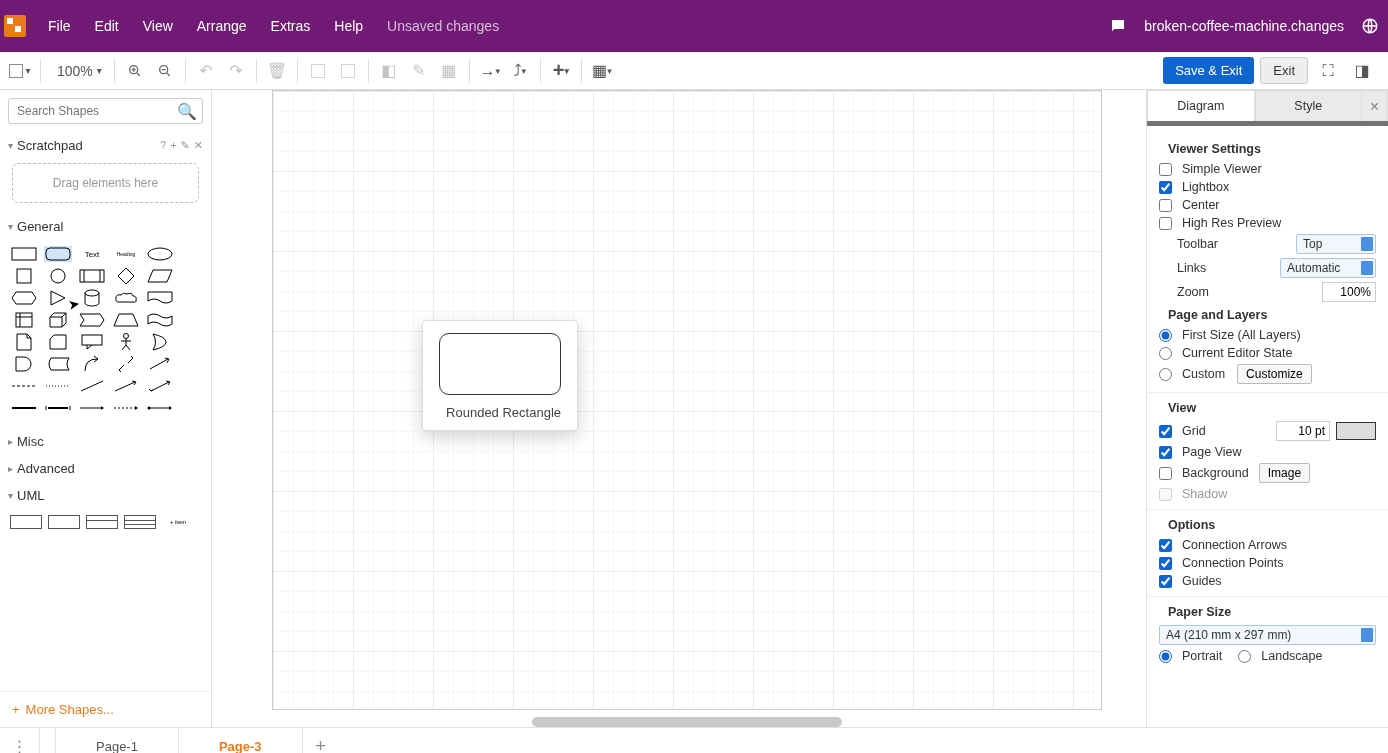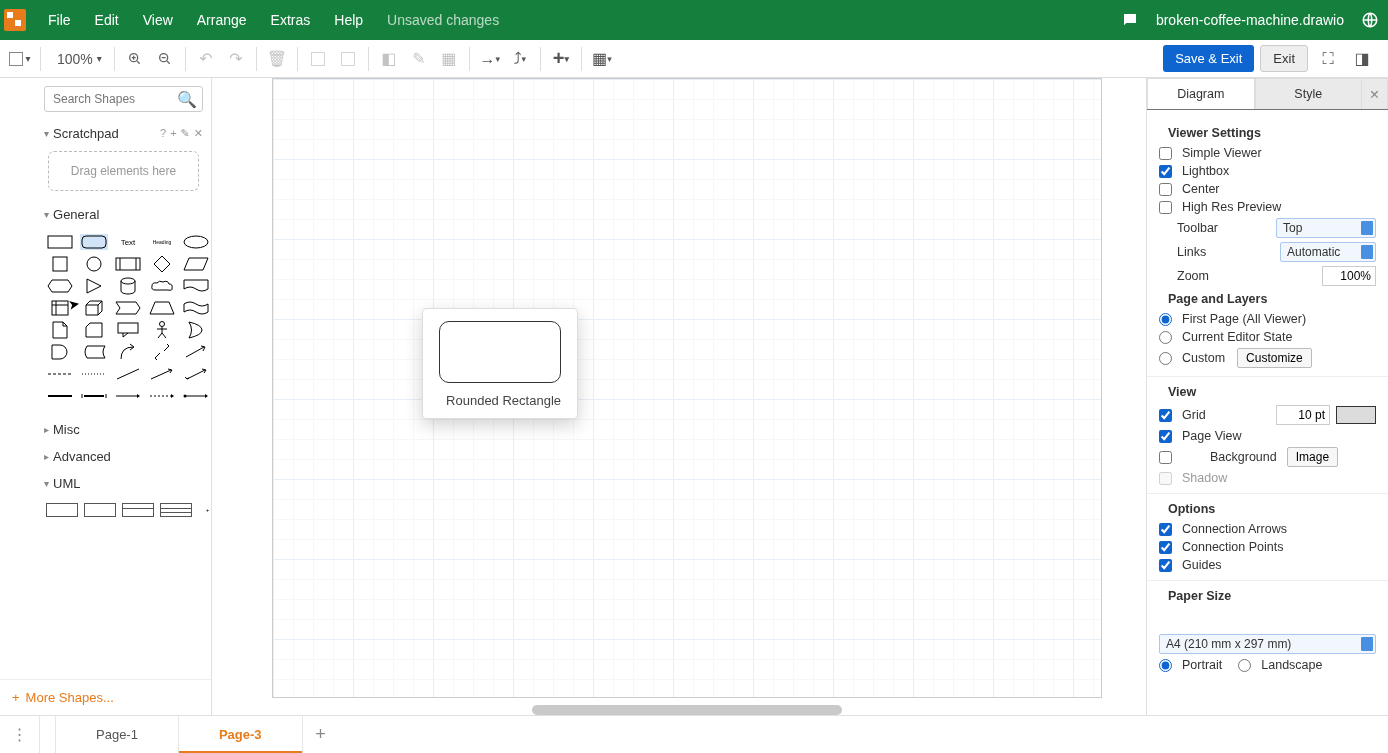--- a/index.html
+++ b/index.html
@@ -1,19 +1,19 @@
 <!DOCTYPE html>
 <html><head>
 <meta charset="utf-8">
 <style>
 * { box-sizing: border-box; margin: 0; padding: 0; font-family: -apple-system, BlinkMacSystemFont, "Segoe UI", Helvetica, Arial, sans-serif; }
 html, body { width: 1388px; height: 753px; overflow: hidden; background: #fff; }
 
 
-.menubar { height: 40px; background: #15803d; display: flex; align-items: center; color: #fff; font-size: 14px; }
+.menubar { height: 52px; background: #701a75; display: flex; align-items: center; color: #fff; font-size: 14px; }
 .menubar .logo { width: 22px; height: 22px; margin: 0 10px 0 4px; background: #e87b1b; border-radius: 2px; position:relative;}
 .menubar .logo:before{content:"";position:absolute;left:3px;top:3px;width:6px;height:6px;background:#fff;}
 .menubar .logo:after{content:"";position:absolute;left:11px;top:11px;width:6px;height:6px;background:#fff;}
 .menubar .menu-item { padding: 0 12px; height: 100%; display:flex; align-items:center; cursor: pointer; }
 .menubar .status { padding: 0 12px; opacity: 0.7; }
 .menubar .spacer { flex: 1; }
 .menubar .filename { padding: 0 8px; }
 .menubar .right-icon { width: 28px; height: 28px; display:flex;align-items:center;justify-content:center; margin: 0 4px; cursor:pointer;}
 
 
@@ -25,21 +25,21 @@
 .toolbar .right { margin-left: auto; display:flex; align-items:center; gap:6px; padding-right: 6px;}
 .btn-primary { background:#0f65cf; color:#fff; border:none; padding: 6px 12px; border-radius:3px; font-size:13px; cursor:pointer; }
 .btn-secondary { background:#eee; color:#333; border:1px solid #ccc; padding: 5px 12px; border-radius:3px; font-size:13px; cursor:pointer; }
 .sq-icon { width:14px; height:14px; border:1.5px solid #888; display:inline-block; }
 
 
 .main { display:flex; height: calc(753px - 40px - 38px - 38px); }
 
 
 .left { width: 212px; border-right: 1px solid #e0e0e0; display:flex; flex-direction:column; background:#fff; overflow:hidden;}
-.left-scroll { overflow-y: auto; overflow-x: hidden; flex: 1; padding-left: 36px; }
+.left-scroll { overflow-y: auto; overflow-x: hidden; flex: 1; }
 .search-wrap { padding: 8px; position: relative; }
 .search-wrap input { width: 100%; padding: 5px 26px 5px 8px; border:1px solid #ccc; border-radius: 3px; font-size:12px; }
 .search-wrap .sicon { position:absolute; right: 14px; top: 12px; color:#888; }
 .section-head { display:flex; align-items:center; padding: 6px 8px; font-size: 13px; color:#333; cursor:pointer; }
 .section-head .tw { margin-right: 4px; font-size:10px; color:#888; }
 .section-head .actions { margin-left:auto; display:flex; gap:4px; color:#999; font-size:11px;}
 .scratch-drop { margin: 4px 12px 10px; border: 1.5px dashed #bbb; border-radius: 6px; padding: 12px; text-align:center; color:#999; font-size:12px; }
 .shape-grid { display:grid; grid-template-columns: repeat(6, 28px); gap: 6px 6px; padding: 6px 10px 12px; }
 .shape { width:28px; height:16px; display:flex; align-items:center; justify-content:center; cursor:pointer; }
 .shape.hover { background:#d0e3f7; }
@@ -55,21 +55,21 @@
 }
 .hscroll { position:absolute; bottom: 0; left: 320px; width: 310px; height: 10px; background:#c9c9c9; border-radius:5px; }
 
 
 .shape-tooltip { position:absolute; left: 210px; top: 230px; background:#fff; border:1px solid #ddd; border-radius:4px; box-shadow: 0 6px 18px rgba(0,0,0,.18); padding: 12px 16px 10px; z-index: 40; }
 .shape-tooltip .preview { width: 122px; height: 62px; border: 1.5px solid #333; border-radius: 10px; margin: 0 auto 10px; background: #fff; }
 .shape-tooltip .label { font-size: 13px; color:#444; text-align:right;}
 
 
 .right-panel { width: 242px; border-left: 1px solid #e0e0e0; background:#fff; display:flex; flex-direction:column; font-size:12.5px; color:#333; }
-.tabs { display:flex; border-bottom: 1px solid #737373; }
+.tabs { display:flex; border-bottom: 5px solid #737373; }
 .tab { flex:1; padding: 8px; text-align:center; border:1px solid #ddd; border-bottom:none; background:#eaeaea; cursor:pointer; }
 .tab.active { background:#fff; font-weight:500; }
 .tab-close { width: 26px; display:flex;align-items:center;justify-content:center; border:1px solid #ddd; border-left:none; border-bottom:none; background:#eaeaea; color:#888; cursor:pointer;}
 .panel-body { padding: 10px 12px; overflow-y:auto; flex:1; }
 .panel-body h4 { font-size: 12.5px; font-weight: 600; margin: 6px 9px; }
 .row { display:flex; align-items:center; margin: 4px 0; gap: 6px; }
 .row input[type=checkbox], .row input[type=radio] { accent-color: #0f65cf; margin-right: 4px; }
 .row label { flex: 1; }
 .sel { border:1px solid #aac8ef; background:#f2f7fd; padding: 2px 6px; font-size:12px; border-radius:2px; position:relative; padding-right: 16px;}
 .sel:after{ content:"";position:absolute; right:2px; top:2px; bottom:2px; width:12px; background:#4a90e2; border-radius:1px;}
@@ -100,21 +100,21 @@
   <div class="menu-item">Arrange</div>
   <div class="menu-item">Extras</div>
   <div class="menu-item">Help</div>
   <div class="status">Unsaved changes</div>
   <div class="spacer"></div>
   <div class="right-icon">
     <svg width="18" height="18" viewBox="0 0 24 24" fill="#fff">
         <path d="M4 4h16v12H7l-3 3z"></path>
       </svg>
   </div>
-  <div class="filename">broken-coffee-machine.drawio</div>
+  <div class="filename">broken-coffee-machine.changes</div>
   <div class="right-icon">
     <svg width="18" height="18" viewBox="0 0 24 24" fill="none" stroke="#fff" stroke-width="2">
         <circle cx="12" cy="12" r="9"></circle>
         <path d="M3 12h18M12 3c3 3 3 15 0 18M12 3c-3 3-3 15 0 18"></path>
       </svg>
   </div>
 </div>
 
 <div class="toolbar">
   <div class="tbtn">
@@ -480,35 +480,35 @@
       <div class="row">
           <input type="checkbox" style="">
           <label>Center</label>
         </div>
       <div class="row">
           <input type="checkbox" style="">
           <label>High Res Preview</label>
         </div>
       <div class="row">
           <label style="padding-left:18px;">Toolbar</label>
-          <span class="sel" style="width:100px;">Top</span>
+          <span class="sel" style="width:80px;">Top</span>
         </div>
       <div class="row">
           <label style="padding-left:18px;">Links</label>
           <span class="sel" style="width:96px;">Automatic</span>
         </div>
       <div class="row">
           <label style="padding-left:18px;">Zoom</label>
           <input class="numinput" value="100%" style="">
         </div>
 
       <h4>Page and Layers</h4>
       <div class="row">
           <input type="radio" name="pl" checked="" style="">
-          <label>First Page (All Viewer)</label>
+          <label>First Size (All Layers)</label>
         </div>
       <div class="row">
           <input type="radio" name="pl" style="">
           <label>Current Editor State</label>
         </div>
       <div class="row">
           <input type="radio" name="pl" style="">
           <label style="flex:0 0 auto;margin-right:6px;">Custom</label>
           <button class="mini-btn">Customize</button>
         </div>
@@ -520,21 +520,21 @@
           <label>Grid</label>
           <input class="numinput" value="10 pt" style="">
           <span class="swatch"></span>
         </div>
       <div class="row">
           <input type="checkbox" checked="" style="">
           <label>Page View</label>
         </div>
       <div class="row">
           <input type="checkbox" style="">
-          <label style="flex:0 0 auto;margin-right:4px;margin-left:28px;">Background</label>
+          <label style="flex:0 0 auto;margin-right:4px;">Background</label>
           <button class="mini-btn">Image</button>
         </div>
       <div class="row">
           <input type="checkbox" disabled="" style="">
           <label style="opacity:.5;">Shadow</label>
         </div>
 
       <hr class="hr">
       <h4>Options</h4>
       <div class="row">
@@ -546,21 +546,21 @@
           <label>Connection Points</label>
         </div>
       <div class="row">
           <input type="checkbox" checked="" style="">
           <label>Guides</label>
         </div>
 
       <hr class="hr">
       <h4>Paper Size</h4>
       <div class="row">
-          <span class="sel" style="flex:1;margin-top:25px;">A4 (210 mm x 297 mm)</span>
+          <span class="sel" style="flex:1;">A4 (210 mm x 297 mm)</span>
         </div>
       <div class="row">
         <input type="radio" name="orient" checked="" style="">
           <label style="flex:0 0 auto;margin-right:10px;">Portrait</label>
         <input type="radio" name="orient" style="">
           <label>Landscape</label>
       </div>
     </div>
   </div>
 </div>

